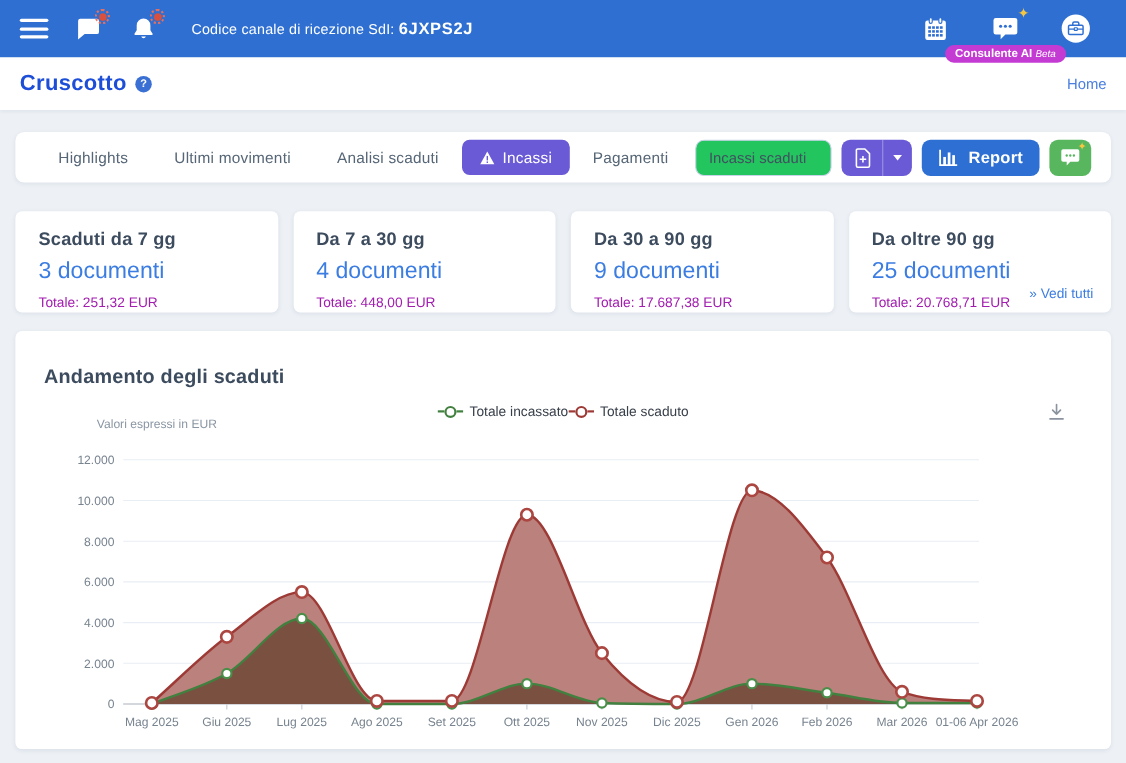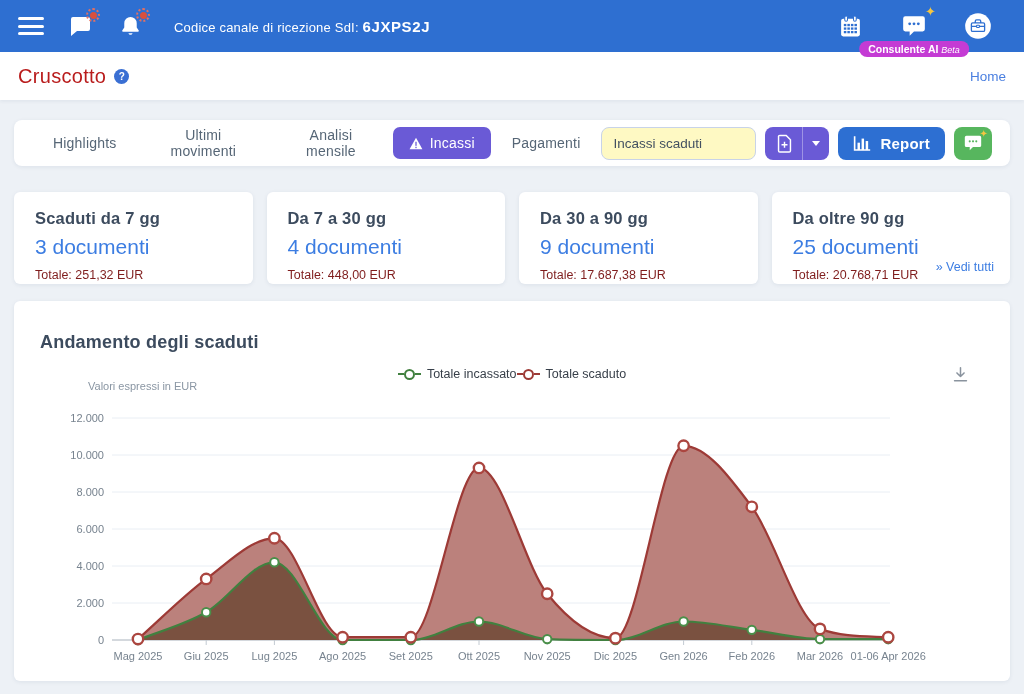--- a/index.html
+++ b/index.html
@@ -16,47 +16,47 @@
   .sdi-text { color:#fff; font-size:13px; margin-left:30px; letter-spacing:.2px; }
   .sdi-text b { font-size:15px; letter-spacing:.6px; }
   .topbar-right { margin-left:auto; display:flex; align-items:center; gap:36px; margin-right:14px; }
   .ai-wrap { position:relative; }
   .sparkle { position:absolute; top:-7px; right:-8px; color:#f5c642; font-size:13px; line-height:1; }
   .ai-badge { position:absolute; top:29px; left:50%; transform:translateX(-50%); background:#c43bd4; color:#fff; font-size:10.5px; font-weight:bold; padding:2px 9px; border-radius:9px; white-space:nowrap; }
   .ai-badge em { font-style:italic; font-weight:normal; font-size:9px; }
 
   
   .crumbrow { height:48px; background:#fff; display:flex; align-items:center; padding:0 18px; box-shadow:0 2px 3px rgba(20,40,80,.05); position:relative; z-index:4; }
-  .page-title { color:#b91c1c; font-size:20px; font-weight:400; letter-spacing:.3px;text-align:center; }
+  .page-title { color:#1d4ed8; font-size:20px; font-weight:700; letter-spacing:.3px;text-align:center; }
   .help-badge { width:15px; height:15px; border-radius:50%; background:#3a6fd3; color:#fff; font-size:10px; font-weight:bold; display:inline-flex; align-items:center; justify-content:center; margin-left:8px; cursor:pointer; }
   .home-link { margin-left:auto; color:#4a7fe0; font-size:13.5px; cursor:pointer; text-decoration:none; }
 
   main { padding:20px 14px 0; }
 
   
   .tabcard { background:#fff; border-radius:8px; box-shadow:0 1px 4px rgba(30,50,90,.08); height:46px; display:flex; align-items:center; padding:0 18px; }
   .tabs { display:flex; align-items:center; }
   .tab { border:none; background:none; color:#566676; font-size:14px; font-weight:500; padding:0 21px; height:32px; cursor:pointer; display:flex; align-items:center; gap:7px; letter-spacing:.2px; }
   .tab.active { background:#6a5ad6; color:#fff; border-radius:7px; padding:0 16px; }
   .toolbar { margin-left:auto; display:flex; align-items:center; gap:9px; }
-  .filter-input { width:155px; height:33px; border:1px solid #c8d3e8; border-radius:8px; padding:0 11px; font-size:13.5px; color:#425061; font-family:inherit; outline:none; background:#fef9c3; }
+  .filter-input { width:124px; height:33px; border:1px solid #c8d3e8; border-radius:8px; padding:0 11px; font-size:13.5px; color:#425061; font-family:inherit; outline:none; background:#22c55e; }
   .split-btn { height:33px; background:#6a5ad6; border:none; border-radius:8px; display:flex; align-items:center; cursor:pointer; padding:0; }
   .split-btn .seg1 { padding:0 9px 0 11px; display:flex; align-items:center; }
   .split-btn .seg2 { padding:0 9px; border-left:1px solid rgba(255,255,255,.35); height:100%; display:flex; align-items:center; }
   .caret-down { width:0; height:0; border-left:4px solid transparent; border-right:4px solid transparent; border-top:5px solid #fff; }
   .report-btn { height:33px; background:#2d6fd2; color:#fff; border:none; border-radius:8px; font-size:15px; font-weight:600; font-family:inherit; display:flex; align-items:center; gap:9px; padding:0 15px; cursor:pointer; letter-spacing:.2px; }
   .chat-btn { position:relative; width:38px; height:33px; background:#57b65e; border:none; border-radius:8px; display:flex; align-items:center; justify-content:center; cursor:pointer; }
   .chat-btn .sparkle { top:2px; right:4px; font-size:10px; }
 
   
   .cards { display:grid; grid-template-columns:repeat(4,1fr); gap:14px; margin-top:26px; }
   .stat-card { background:#fff; border-radius:6px; box-shadow:0 1px 4px rgba(30,50,90,.08); padding:17px 21px 10px; height:92px; position:relative; }
   .stat-title { font-size:16.5px; font-weight:bold; color:#3c4b5e; letter-spacing:.2px; }
   .stat-count { margin-top:7px; font-size:21px; color:#3c7de2; font-weight:500; cursor:pointer; }
-  .stat-total { margin-top:9px; font-size:12.5px; color:#7f1d1d; }
+  .stat-total { margin-top:9px; font-size:12.5px; color:#a21caf; }
   .stat-link { position:absolute; right:16px; bottom:10px; font-size:12.5px; color:#3c7de2; cursor:pointer; text-decoration:none; }
 
   
   .chart-card { margin-top:17px; background:#fff; border-radius:6px; box-shadow:0 1px 4px rgba(30,50,90,.08); height:380px; position:relative; overflow:hidden; }
   .chart-title { position:absolute; top:31px; left:26px; font-size:18px; font-weight:bold; color:#3c4b5e; letter-spacing:.2px; }
   .legend { position:absolute; top:66px; left:0; width:100%; display:flex; justify-content:center; }
   .legend-item { display:flex; align-items:center; gap:6px; cursor:pointer; }
   .legend-marker { display:flex; align-items:center; }
   .legend-marker .ln { width:6px; height:2.4px; }
   .legend-marker .ring { width:11px; height:11px; border-radius:50%; border-width:2.4px; border-style:solid; background:#fff; }
@@ -156,21 +156,21 @@
 
   <div class="tabcard">
     <nav class="tabs" id="tabs">
         <button class="tab">
           <span>Highlights</span>
         </button>
         <button class="tab">
           <span>Ultimi movimenti</span>
         </button>
         <button class="tab">
-          <span>Analisi mensile</span>
+          <span>Analisi scaduti</span>
         </button>
         <button class="tab active">
           <svg width="14" height="13" viewBox="0 0 24 22">
             <path d="M12 1 L23 21 H1 Z" fill="#fff"></path>
             <rect x="10.9" y="8" width="2.2" height="7" fill="#6a5ad6"></rect>
             <rect x="10.9" y="16.6" width="2.2" height="2.4" fill="#6a5ad6"></rect>
           </svg>
           <span>Incassi</span>
         </button>
         <button class="tab">

